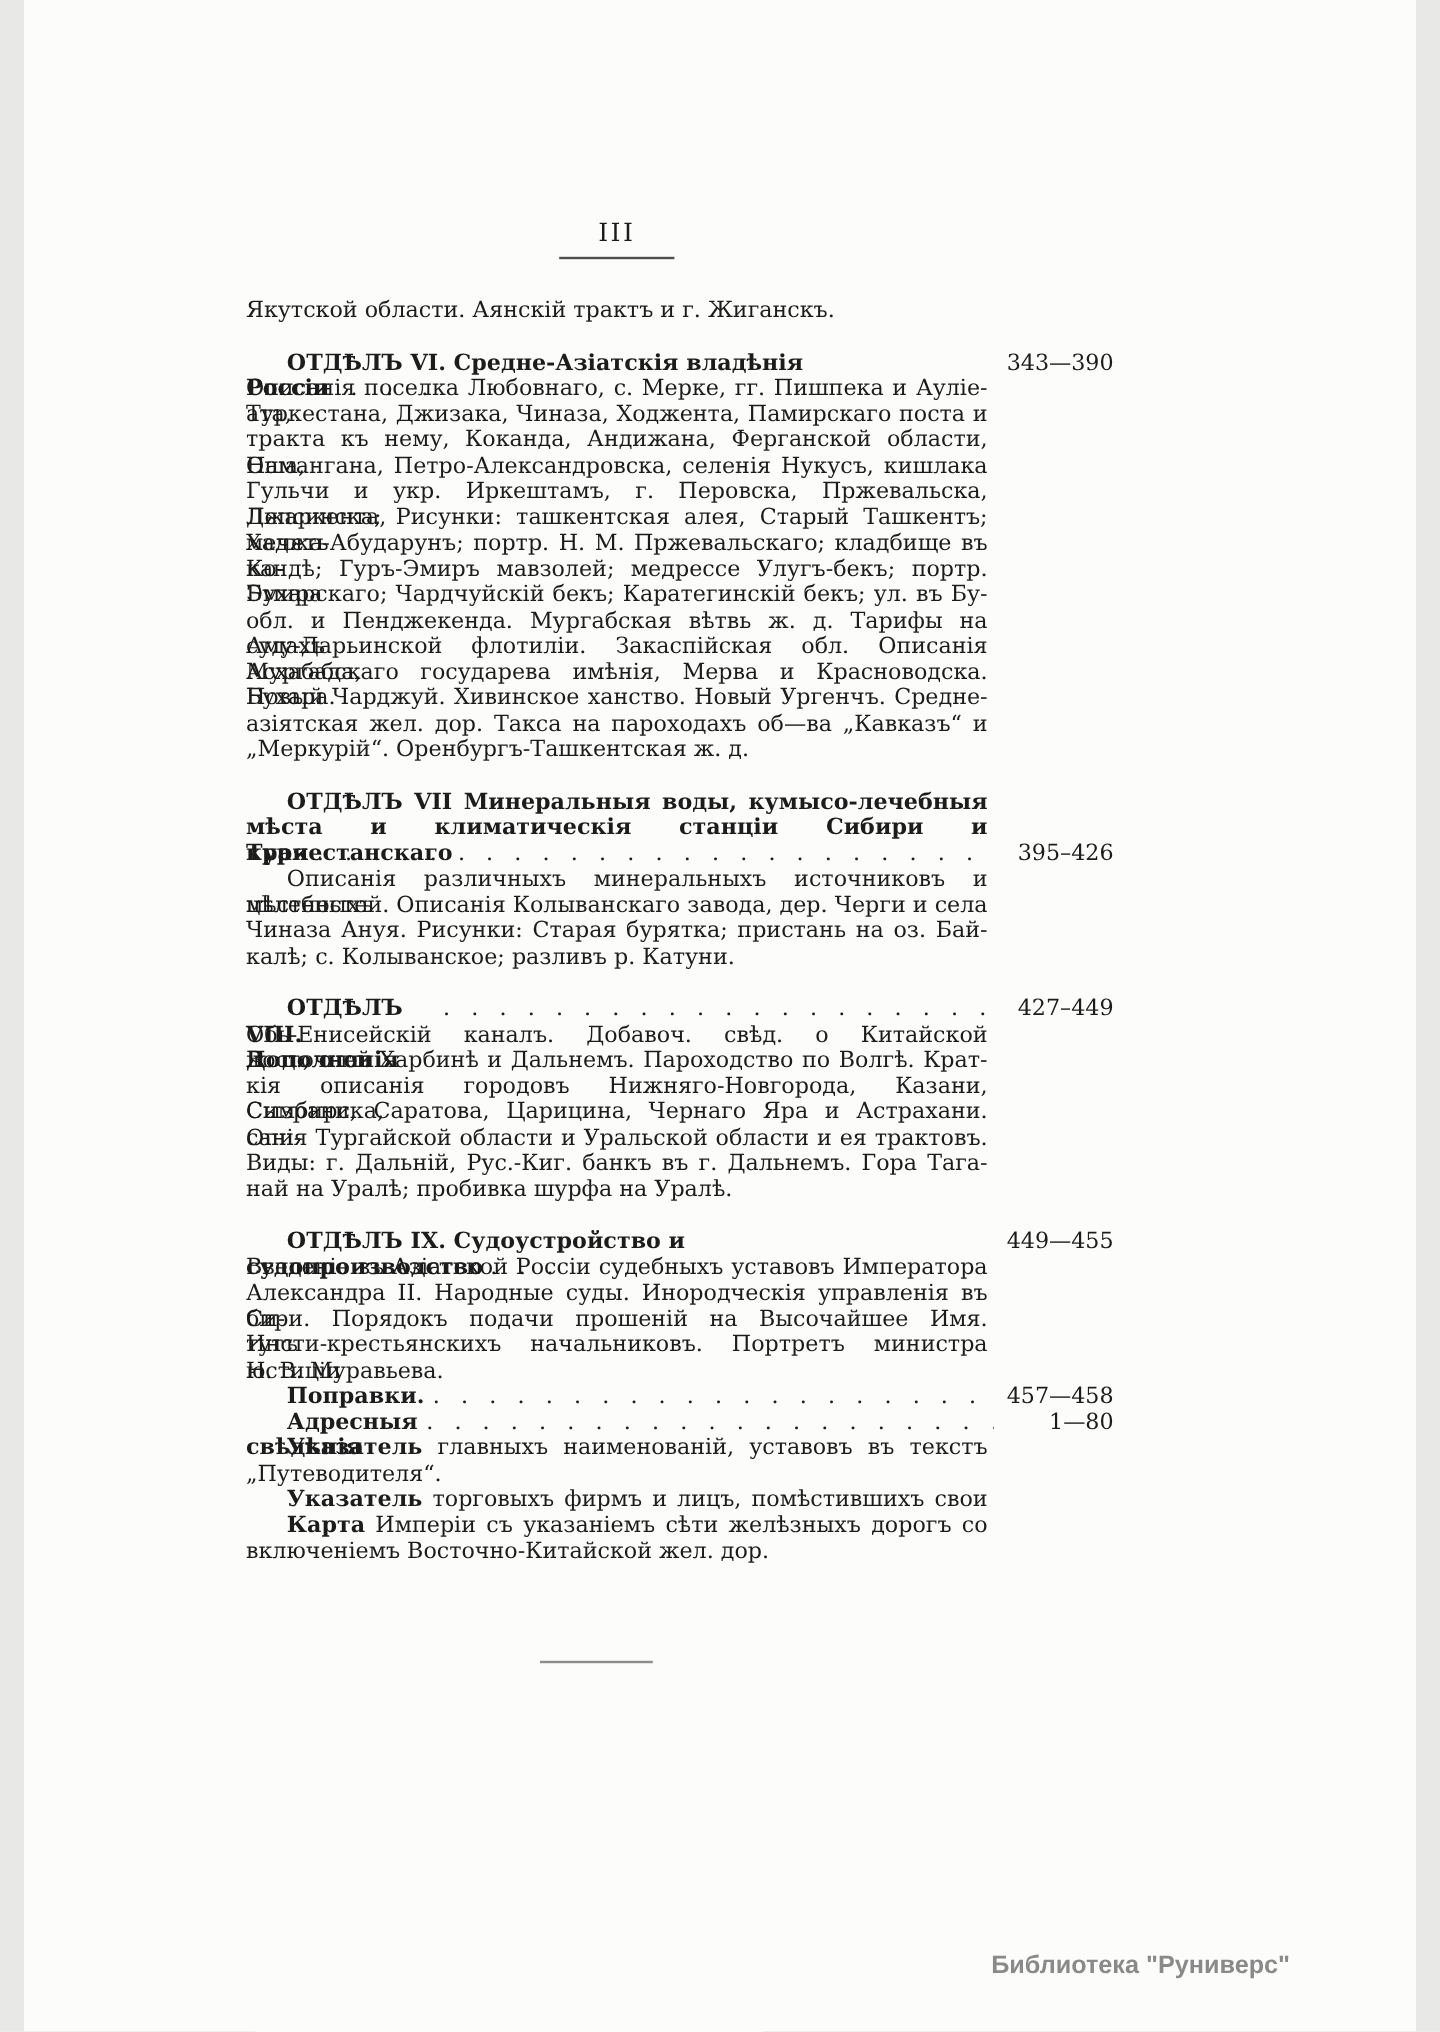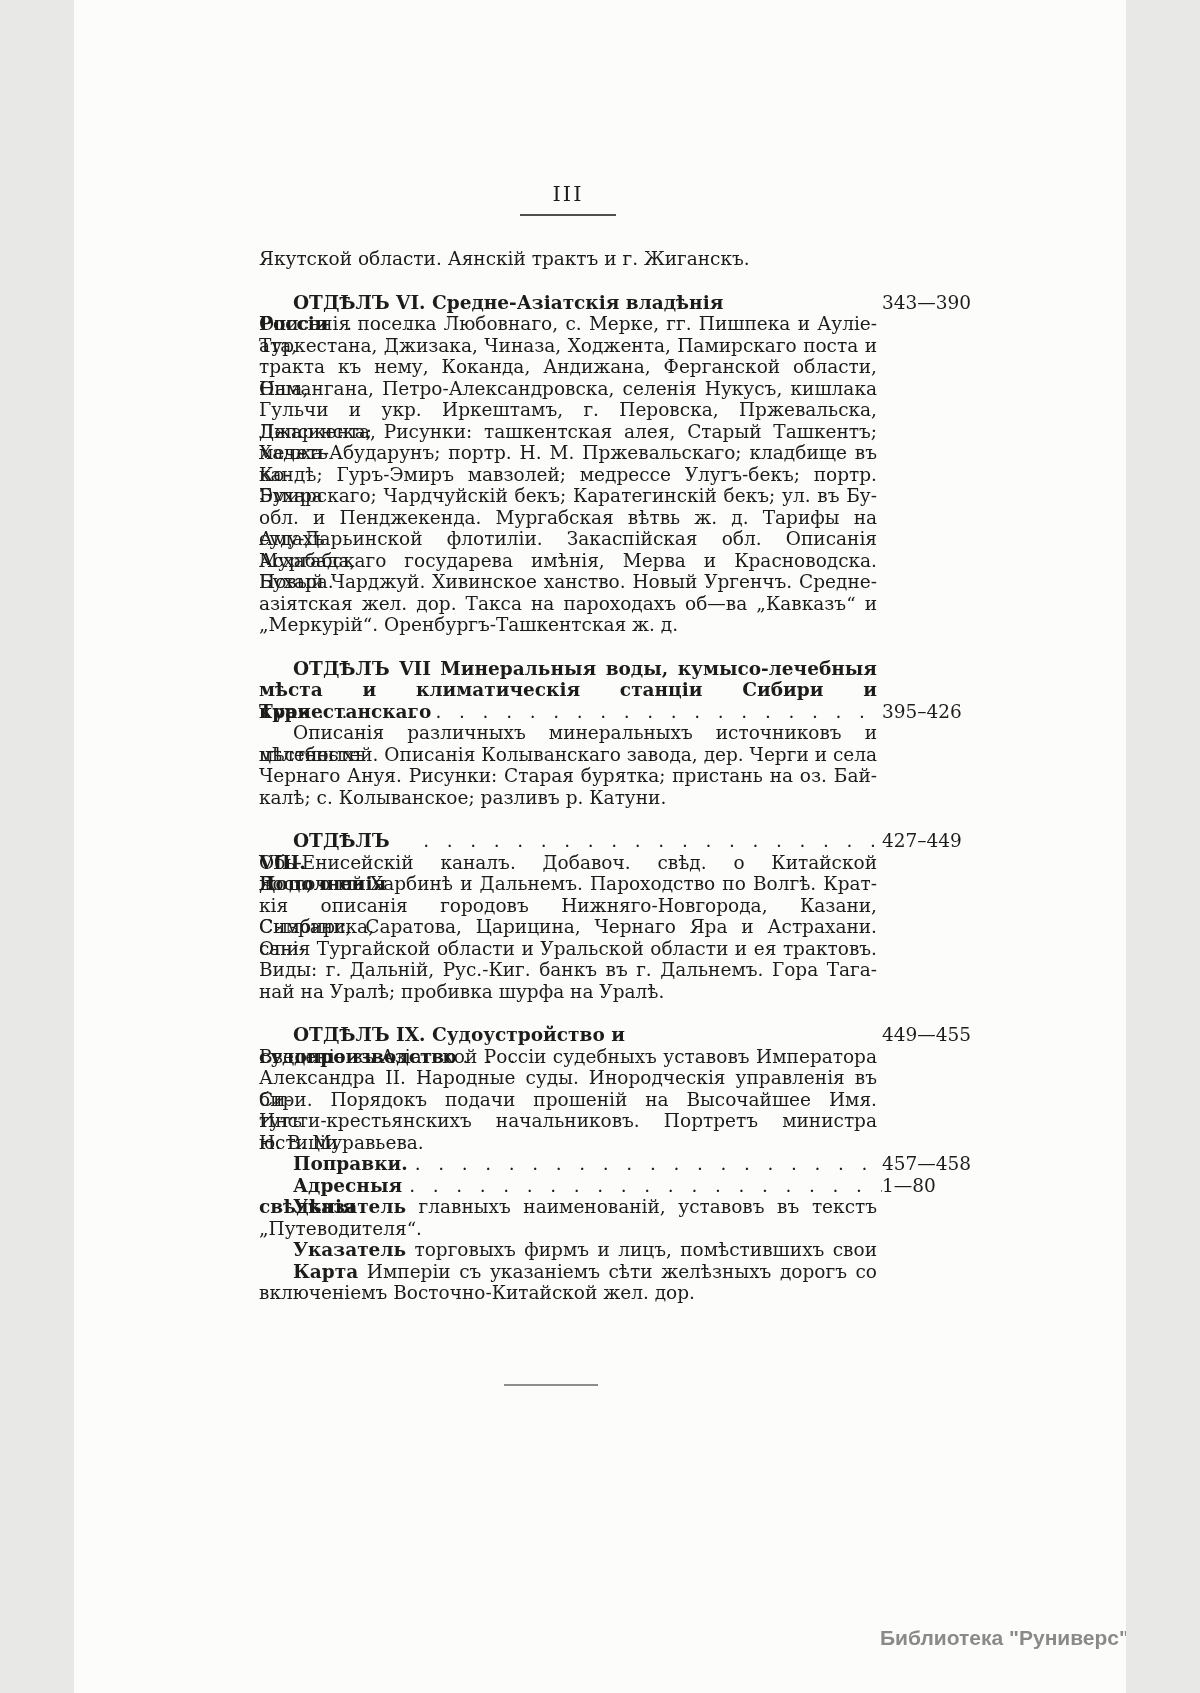--- a/index.html
+++ b/index.html
@@ -1,17 +1,17 @@
 <!DOCTYPE html>
 <html><head>
 <meta charset="utf-8">
 <style>
   html,body{margin:0;padding:0;background:#e8e8e6;}
   .sheet{
-    position:relative;width:1052px;height:1693px;margin:0 auto;
+    position:relative;width:1160px;height:1693px;margin:0 auto;
     background:#fcfcfa;overflow:hidden;
     font-family:"DejaVu Serif","Liberation Serif",serif;color:#1c1c1c;
   }
   .head{
     position:absolute;left:185px;top:182px;width:618px;
     text-align:center;font-size:21px;letter-spacing:2px;
   }
   .hrule{
     position:absolute;left:446px;top:214px;width:96px;height:2px;
     background:#4f4f4d;
@@ -24,21 +24,21 @@
   .sect{margin-top:22px;}
   .lt{white-space:normal;}
   .ind{text-indent:34px;}
   .w{flex:0 0 618px;width:618px;}
   .j{text-align:justify;text-align-last:justify;}
   .b{font-weight:700;}
   .leader{
     flex:1 1 auto;min-width:0;overflow:hidden;white-space:pre;
     padding:0 2px 0 7px;
   }
-  .pg{flex:0 0 100px;white-space:nowrap;}
+  .pg{flex:0 0 100px;text-align:right;white-space:nowrap;}
   .frule{
     position:absolute;left:430px;top:1384px;width:94px;height:2px;
     background:#8d8d8b;
   }
   .wm{
     position:absolute;left:806px;top:1626px;
     font-family:"Liberation Sans","DejaVu Sans",sans-serif;
     font-weight:700;font-size:21px;color:#8a8a8a;white-space:nowrap;
   }
 </style>
@@ -113,21 +113,21 @@
         <span class="leader">.   .   .   .   .   .   .   .   .   .   .   .   .   .   .   .   .   .   .   .   .   .   .   .   .   .   .   .   .   .   .   .   .   .   .   .   .   .   .   .</span>
         <span class="pg">395–426</span>
       </div>
       <div class="line">
         <span class="lt w j ind"><span>Описанія различныхъ минеральныхъ источниковъ и цѣлебныхъ</span></span>
       </div>
       <div class="line">
         <span class="lt w j"><span>мѣстностей. Описанія Колыванскаго завода, дер. Черги и села</span></span>
       </div>
       <div class="line">
-        <span class="lt w j"><span>Чернаго Ануя. Рисунки: Старая бурятка; пристань на оз. Бай-</span></span>
+        <span class="lt w j"><span>Чиназа Ануя. Рисунки: Старая бурятка; пристань на оз. Бай-</span></span>
       </div>
       <div class="line">
         <span class="lt"><span>калѣ; с. Колыванское; разливъ р. Катуни.</span></span>
       </div>
       <div class="line sect">
         <span class="lt ind"><span class="b">ОТДѢЛЪ VIII. Дополненія</span></span>
         <span class="leader">.   .   .   .   .   .   .   .   .   .   .   .   .   .   .   .   .   .   .   .   .   .   .   .   .   .   .   .   .   .   .   .   .   .   .   .   .   .   .   .</span>
         <span class="pg">427–449</span>
       </div>
       <div class="line">

